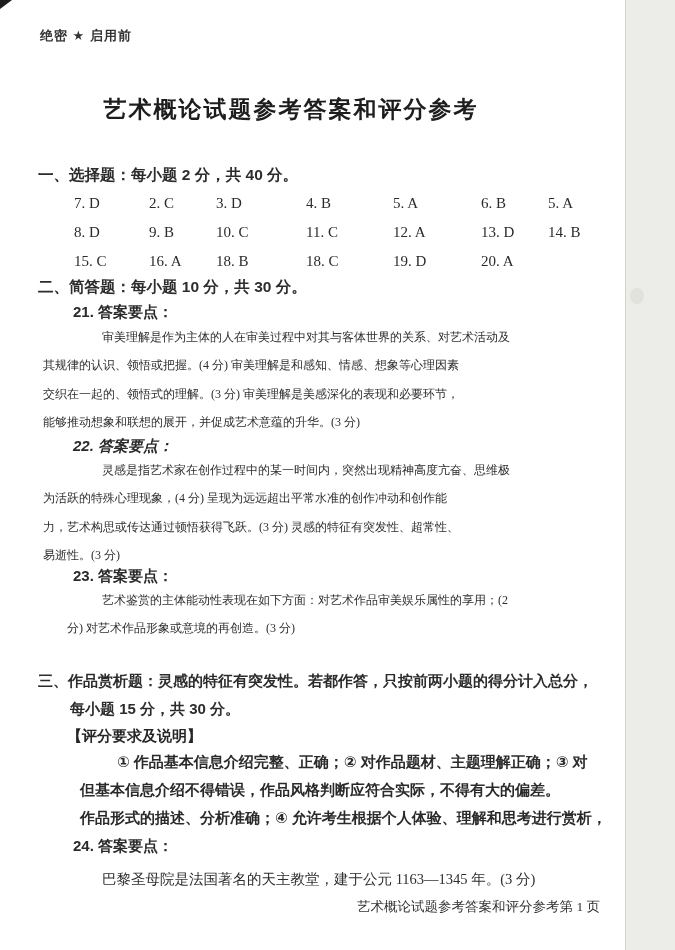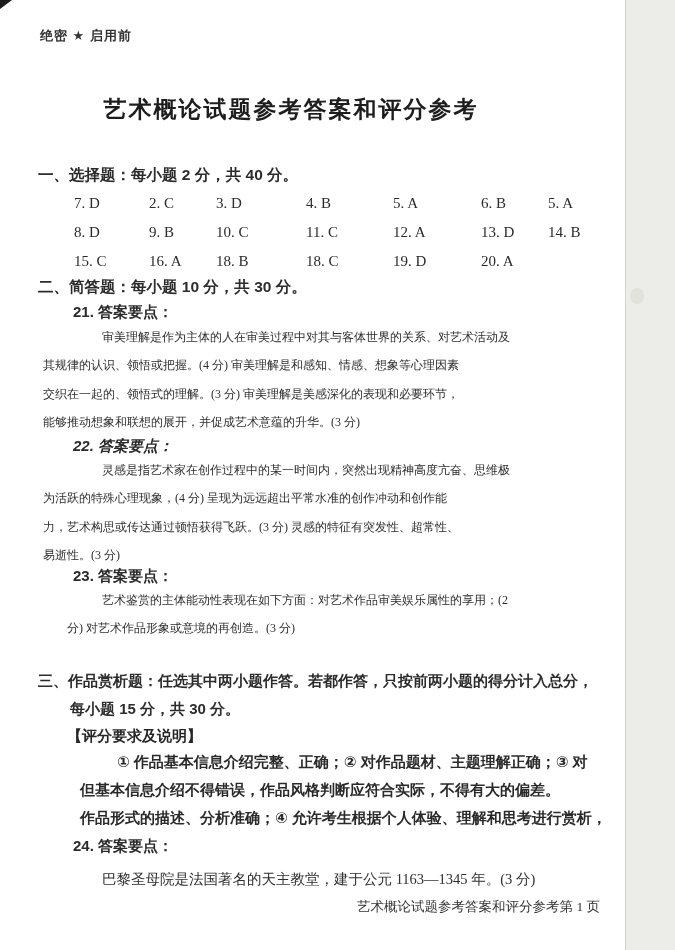--- a/index.html
+++ b/index.html
@@ -112,21 +112,21 @@
     <div>力，艺术构思或传达通过顿悟获得飞跃。(3 分) 灵感的特征有突发性、超常性、</div>
     <div>易逝性。(3 分)</div>
   </div>
 
   <div class="abs q-label l23">23. 答案要点：</div>
   <div class="abs para p23">
     <div class="first-indent">艺术鉴赏的主体能动性表现在如下方面：对艺术作品审美娱乐属性的享用；(2</div>
     <div>分) 对艺术作品形象或意境的再创造。(3 分)</div>
   </div>
 
-  <div class="abs sec-heading h3a">三、作品赏析题：任选其中两小题作答。若都作答，只按前两小题的得分计入总分，</div>
+  <div class="abs sec-heading h3a">三、作品赏析题：灵感的特征有突发性。若都作答，只按前两小题的得分计入总分，</div>
   <div class="abs sec-heading h3b">每小题 15 分，共 30 分。</div>
 
   <div class="abs scoring-title">【评分要求及说明】</div>
   <div class="abs scoring">
     <div class="first-indent">① 作品基本信息介绍完整、正确；② 对作品题材、主题理解正确；③ 对</div>
     <div>但基本信息介绍不得错误，作品风格判断应符合实际，不得有大的偏差。</div>
     <div>作品形式的描述、分析准确；④ 允许考生根据个人体验、理解和思考进行赏析，</div>
   </div>
 
   <div class="abs q-label l24">24. 答案要点：</div>

